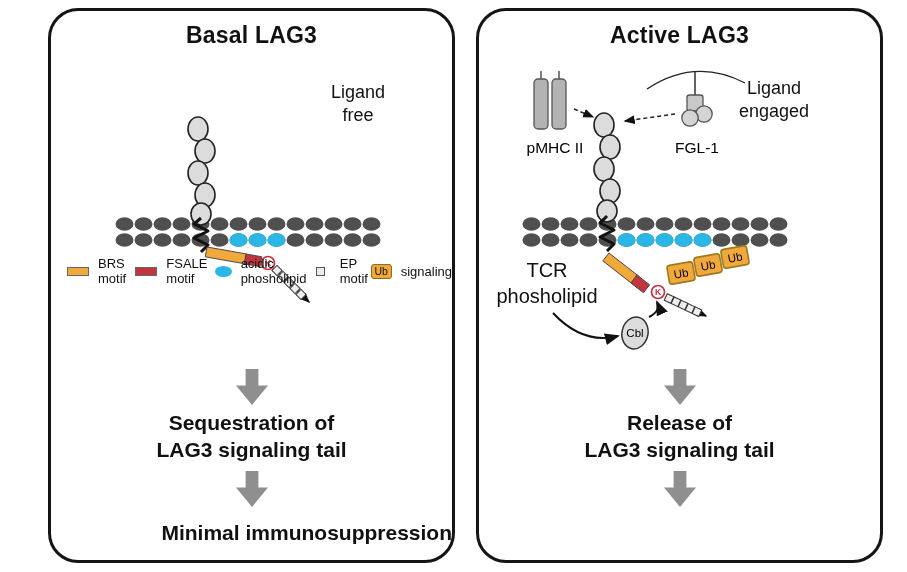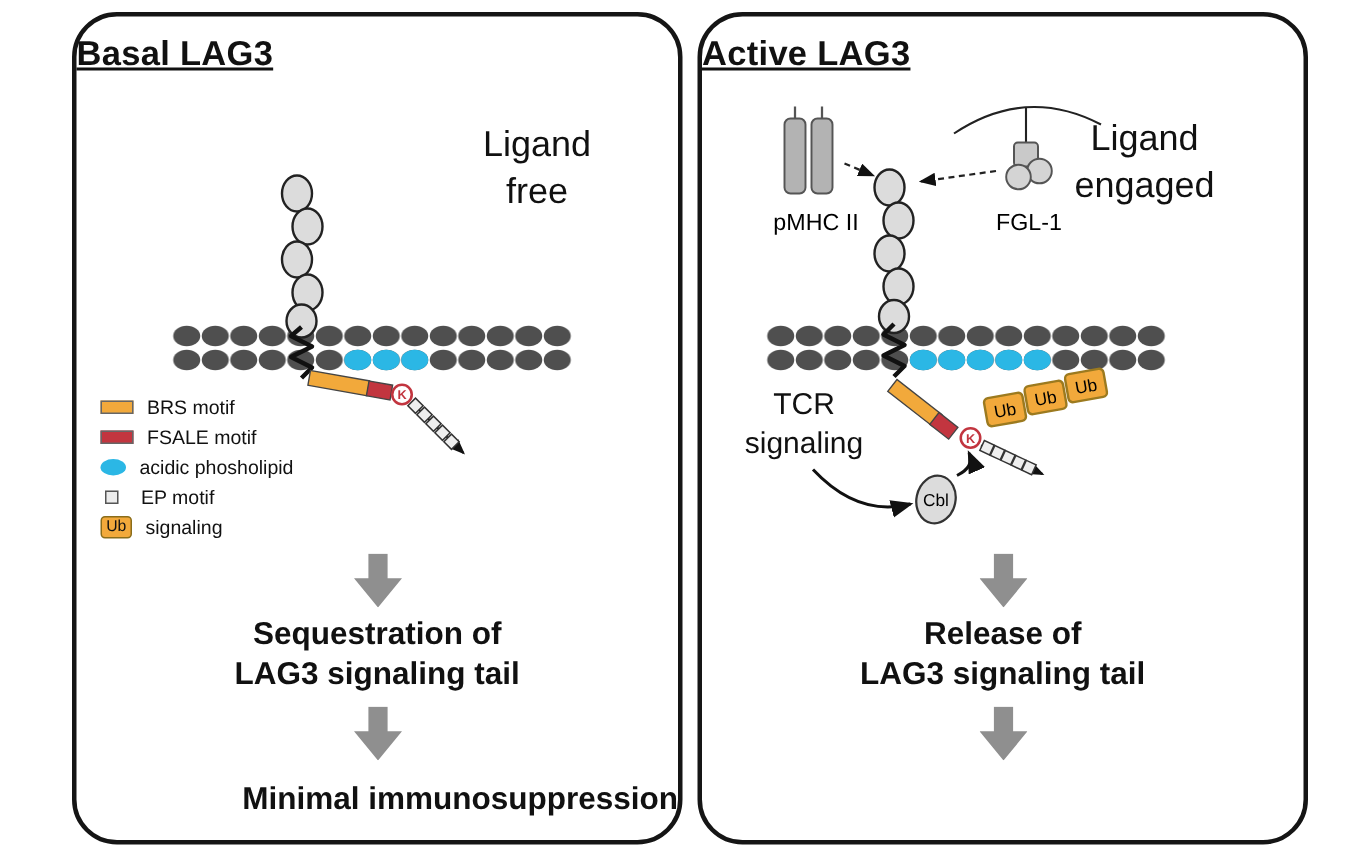--- a/index.html
+++ b/index.html
@@ -9,36 +9,36 @@
     font-family:"Liberation Sans","DejaVu Sans",sans-serif;
     color:#111;
   }
   .canvas { position:relative; width:907px; height:572px; background:#fff; overflow:hidden; }
 
   .panel {
     position:absolute; top:8px; width:407px; height:555px;
     border:3px solid #151515; border-radius:30px; background:#fff;
   }
   .panel.left  { left:48px; }
-  .panel.right { left:465px; }
+  .panel.right { left:476px; }
 
   .panel-title {
     position:absolute; top:11px; left:0; width:100%;
-    font-size:23px; font-weight:700; letter-spacing:.2px;text-decoration:underline;
+    text-align:center; font-size:23px; font-weight:700; letter-spacing:.2px;
   }
   .ligand-status {
-    position:absolute; text-align:center; font-size:24px; line-height:1.3;
+    position:absolute; text-align:center; font-size:18px; line-height:1.3;
     white-space:pre-line;
   }
   .basal-ligand  { left:255px; top:70px; width:104px; }
   .active-ligand { left:240px; top:66px; width:110px; }
 
   .gfx { position:absolute; left:0; top:0; width:401px; height:549px; }
 
-  .legend { position:absolute; left:16px; top:250px; display:flex; flex-direction:column; }
+  .legend { position:absolute; left:16px; top:250px; display:flex; flex-direction:row; }
   .lrow { display:flex; align-items:center; height:20px; gap:9px; font-size:13px; }
   .sw { flex:0 0 auto; display:inline-flex; align-items:center; justify-content:center; }
   .sw-brs   { width:22px; height:9px;  background:#F2A93B; border:1px solid #666; }
   .sw-fsale { width:22px; height:9px;  background:#C2353F; border:1px solid #666; }
   .sw-lipid { width:17px; height:11px; border-radius:50%; background:#2BB7E5; }
   .sw-ep    { width:9px;  height:9px;  background:#ececec; border:1px solid #555; margin-left:3px; margin-right:6px;}
   .sw-ub    { width:21px; height:15px; background:#F2A93B; border:1.4px solid #8a6d1a; border-radius:3px; font-size:10.5px; line-height:1; }
 
   .barrow {
     position:absolute; width:32px; height:36px; background:#8F8F8F;
@@ -247,21 +247,21 @@
 
       <path d="M74,302 Q104,334 139,325" fill="none" stroke="#111" stroke-width="2" marker-end="url(#ahR)"></path>
       <g>
         <ellipse cx="156" cy="322" rx="13" ry="16" transform="rotate(12 156 322)" fill="#dcdcdc" stroke="#333" stroke-width="1.5"></ellipse>
         <text x="156" y="326" text-anchor="middle" font-size="11.5">Cbl</text>
       </g>
       <path d="M170,306 Q182,300 178,291" fill="none" stroke="#111" stroke-width="2" marker-end="url(#ahR)"></path>
     </svg>
 
     <div class="tcr-label">TCR
-signaling</div>
+phosholipid</div>
 
     <div class="barrow arrow1"></div>
     <div class="step step1">Release of
 LAG3 signaling tail</div>
     <div class="barrow arrow2"></div>
   </section>
 
 </div>
 
 </body></html>

